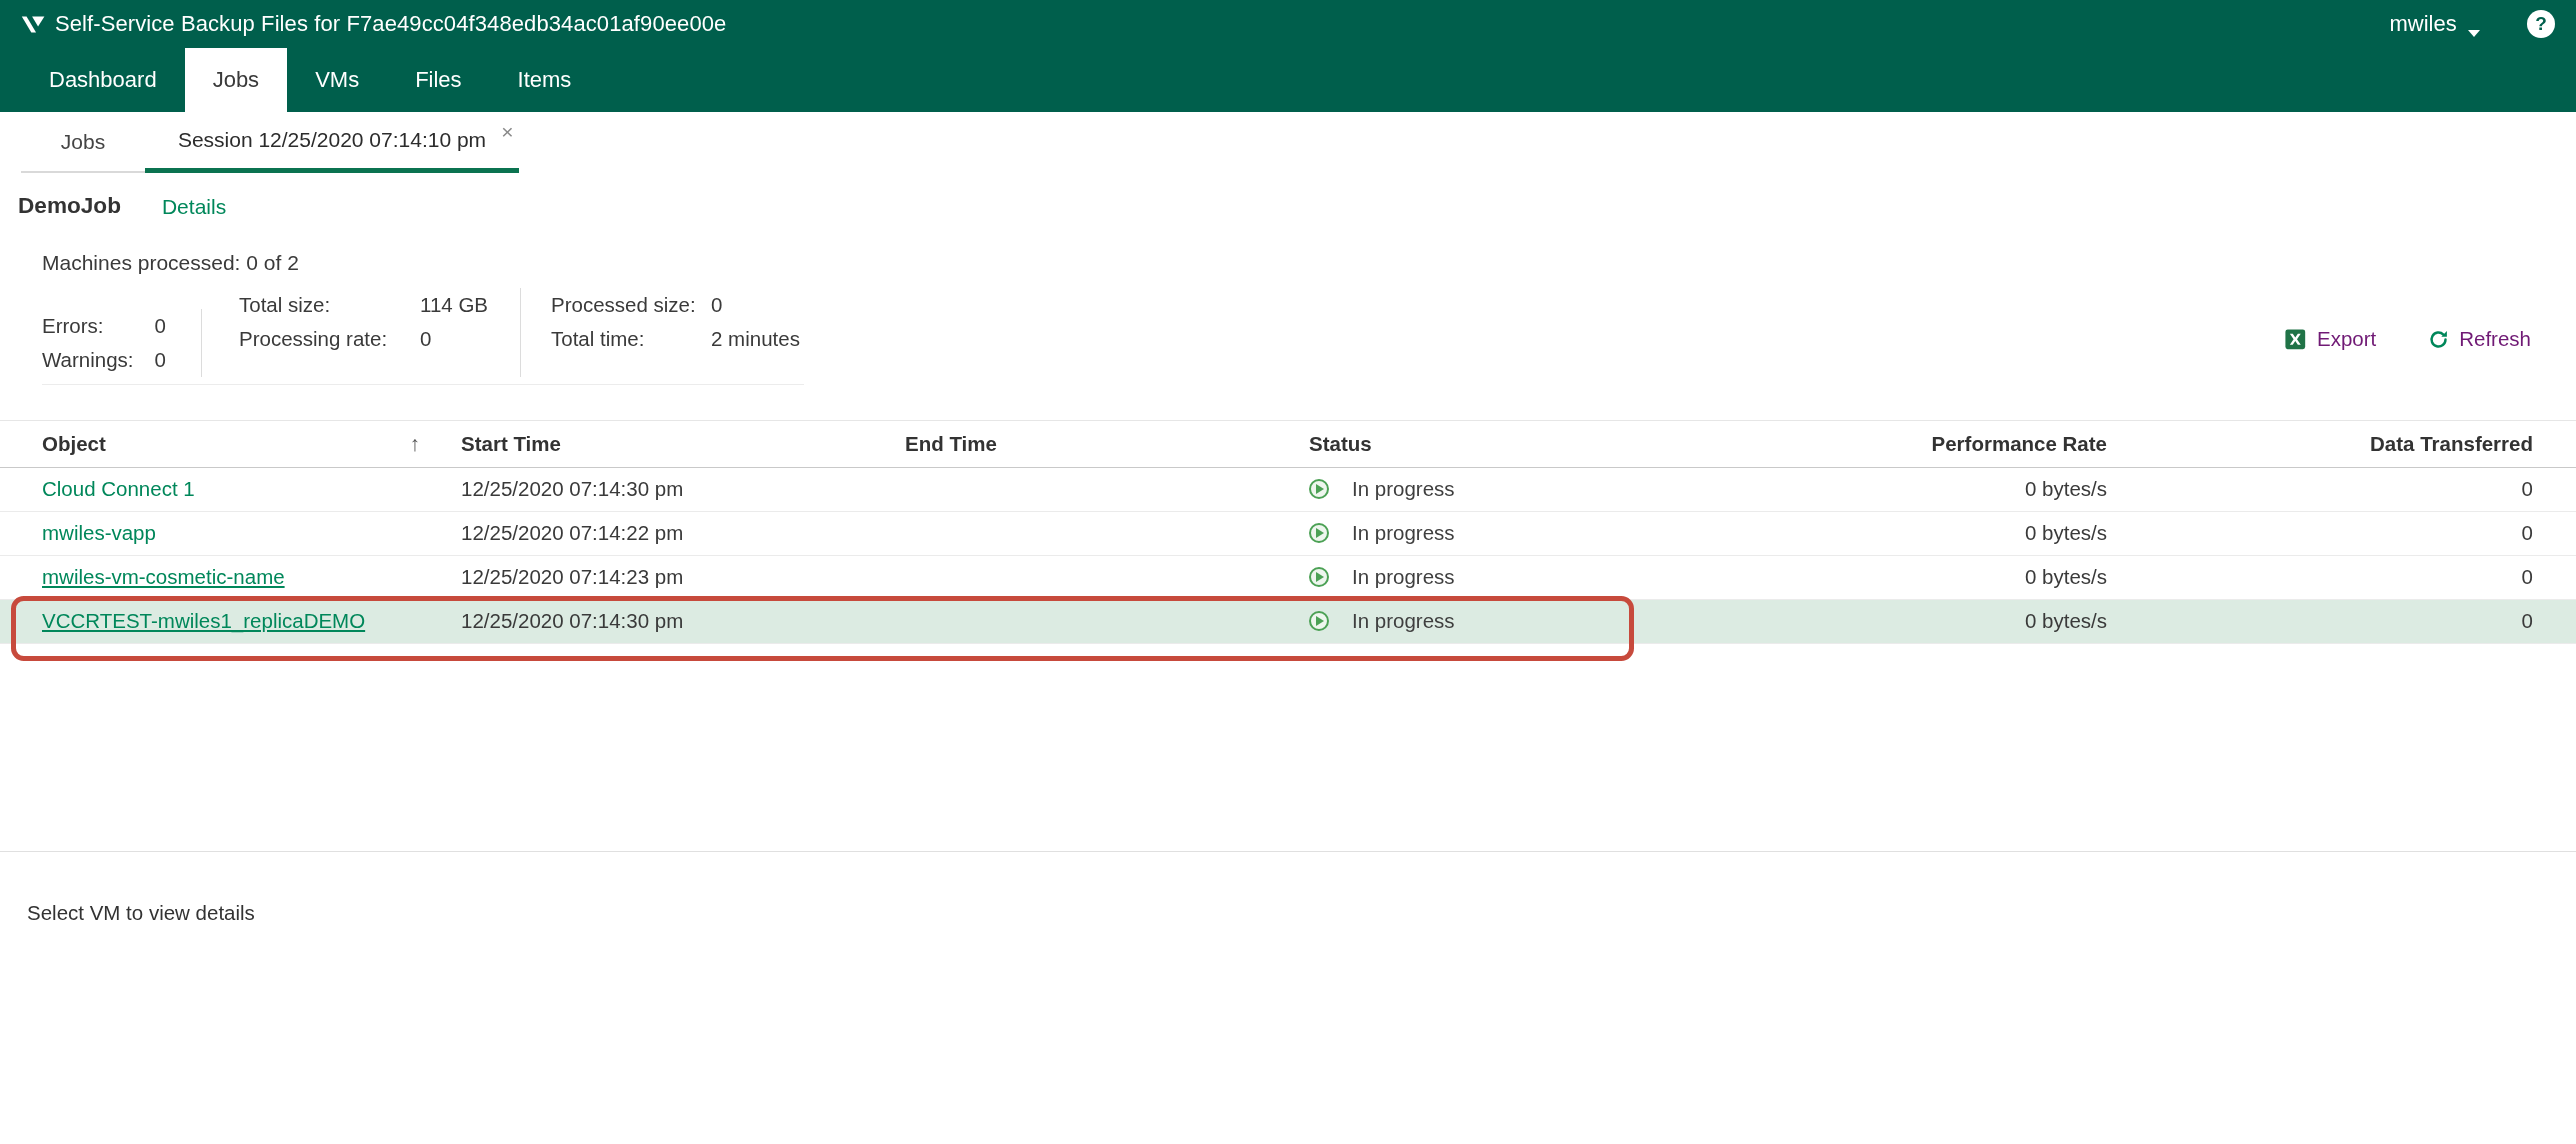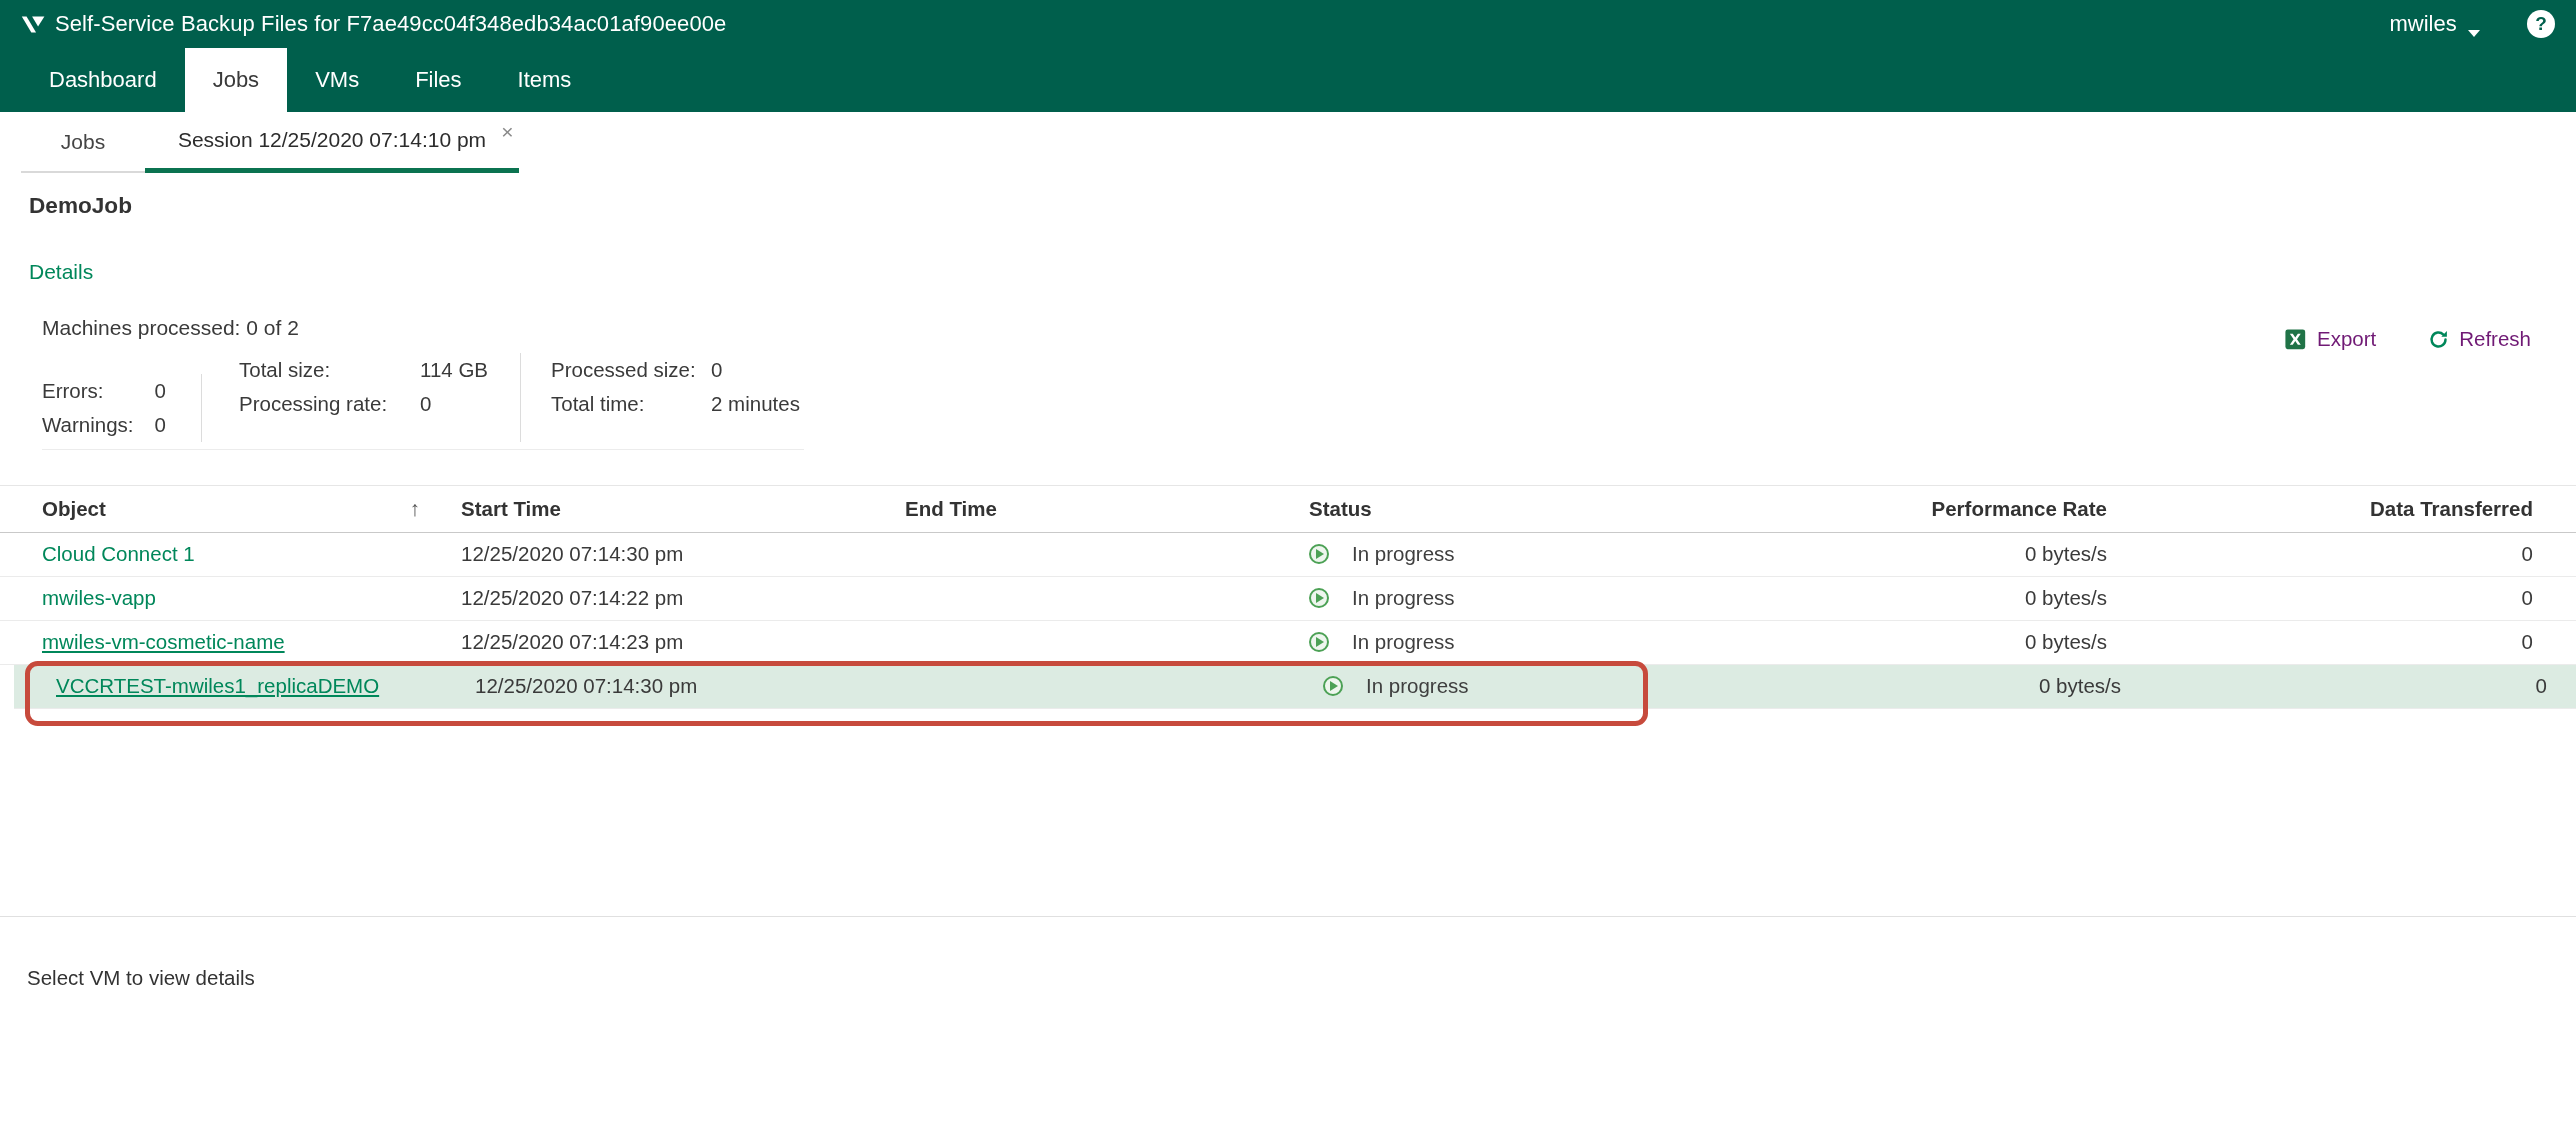--- a/index.html
+++ b/index.html
@@ -50,21 +50,21 @@
     font-size: 21px; color: #444; cursor: pointer; position: relative;
   }
   .subtab-jobs { width: 124px; border-bottom: 2.1px solid #d9d9d9; }
   .subtab-session { width: 374px; border-bottom: 5px solid #0b7350; color: #2c2c2c; }
   .subtab .close {
     position: absolute; top: 8.5px; right: 5.6px;
     font-size: 21px; line-height: 21px; color: #8a8a8a; cursor: pointer;
   }
 
   
-  .job-header { margin: 20px 0 0 29px; display: flex; align-items: flex-start; gap: 41px; flex-direction: column; }
+  .job-header { margin: 20px 0 0 18px; display: flex; align-items: flex-end; gap: 41px; }
   .job-name { font-size: 22.6px; font-weight: bold; color: #333; }
   a.link { color: #00875a; text-decoration: none; font-size: 21px; cursor: pointer; }
   .machines { margin: 32px 0 0 42px; font-size: 21px; height: 25.4px; }
 
   .stats-wrap {
     margin: 11.3px 0 0 42px; width: 762px;
     display: flex; padding-bottom: 7px; border-bottom: 1.4px solid #ececec;
   }
   .stat-group { display: flex; flex-direction: column; }
   .stat-group.g1 { width: 160px; border-right: 1.4px solid #dcdcdc; margin-top: 21px; }
@@ -89,21 +89,21 @@
     display: grid;
     grid-template-columns: 419px 444px 404px 378px 420px 426px;
     padding: 0 44px 0 42px; align-items: center;
     font-size: 20.5px; position: relative;
   }
   .thead {
     height: 48px; font-weight: bold; color: #333;
     border-top: 1.4px solid #e6e6e6; border-bottom: 1.4px solid #c9c9c9;
   }
   .tbody-row { height: 44px; border-bottom: 1.4px solid #ebebeb; cursor: pointer; }
-  .tbody-row.selected { background: #dcebe2; margin-left: 14px; }
+  .tbody-row.selected { background: #dcebe2; }
   .cell-right { text-align: right; }
   .col-object-head { display: flex; align-items: center; justify-content: space-between; padding-right: 41px; }
   .sort-icon { font-weight: normal; color: #555; font-size: 21px; }
   .object-link { color: #00875a; text-decoration: none; }
   .object-link.u { text-decoration: underline; }
   .status-cell { display: flex; align-items: center; gap: 23px; color: #3f3f3f; }
   .status-icon {
     width: 20px; height: 20px; border-radius: 50%;
     border: 2.1px solid #4ca155; background: #eef6ee;
     display: flex; align-items: center; justify-content: center; flex: 0 0 auto;

